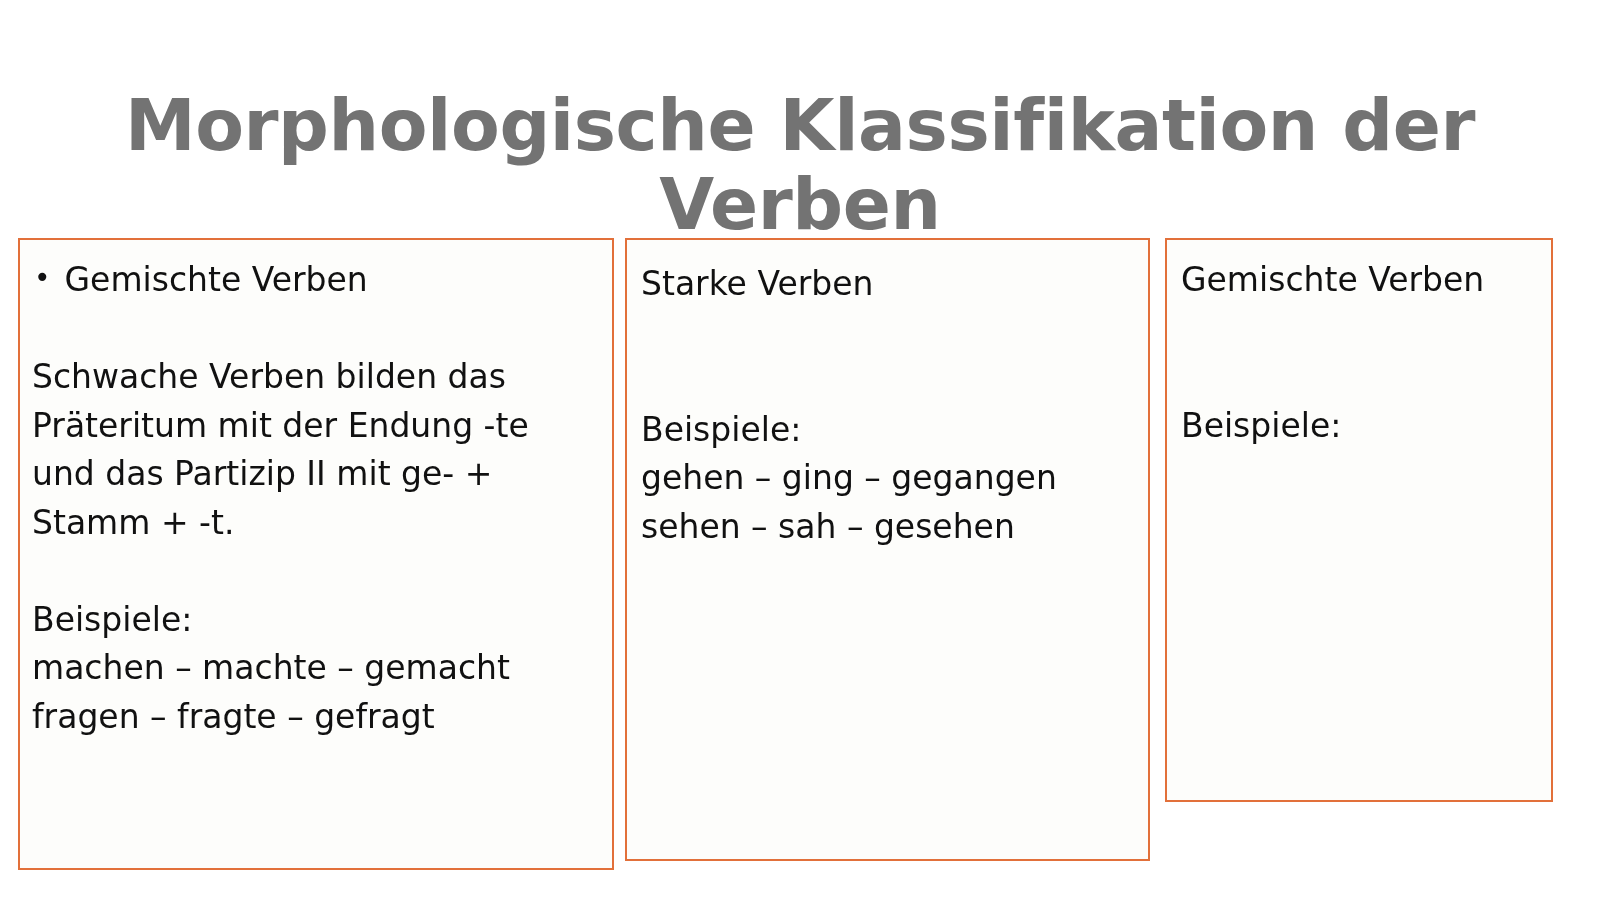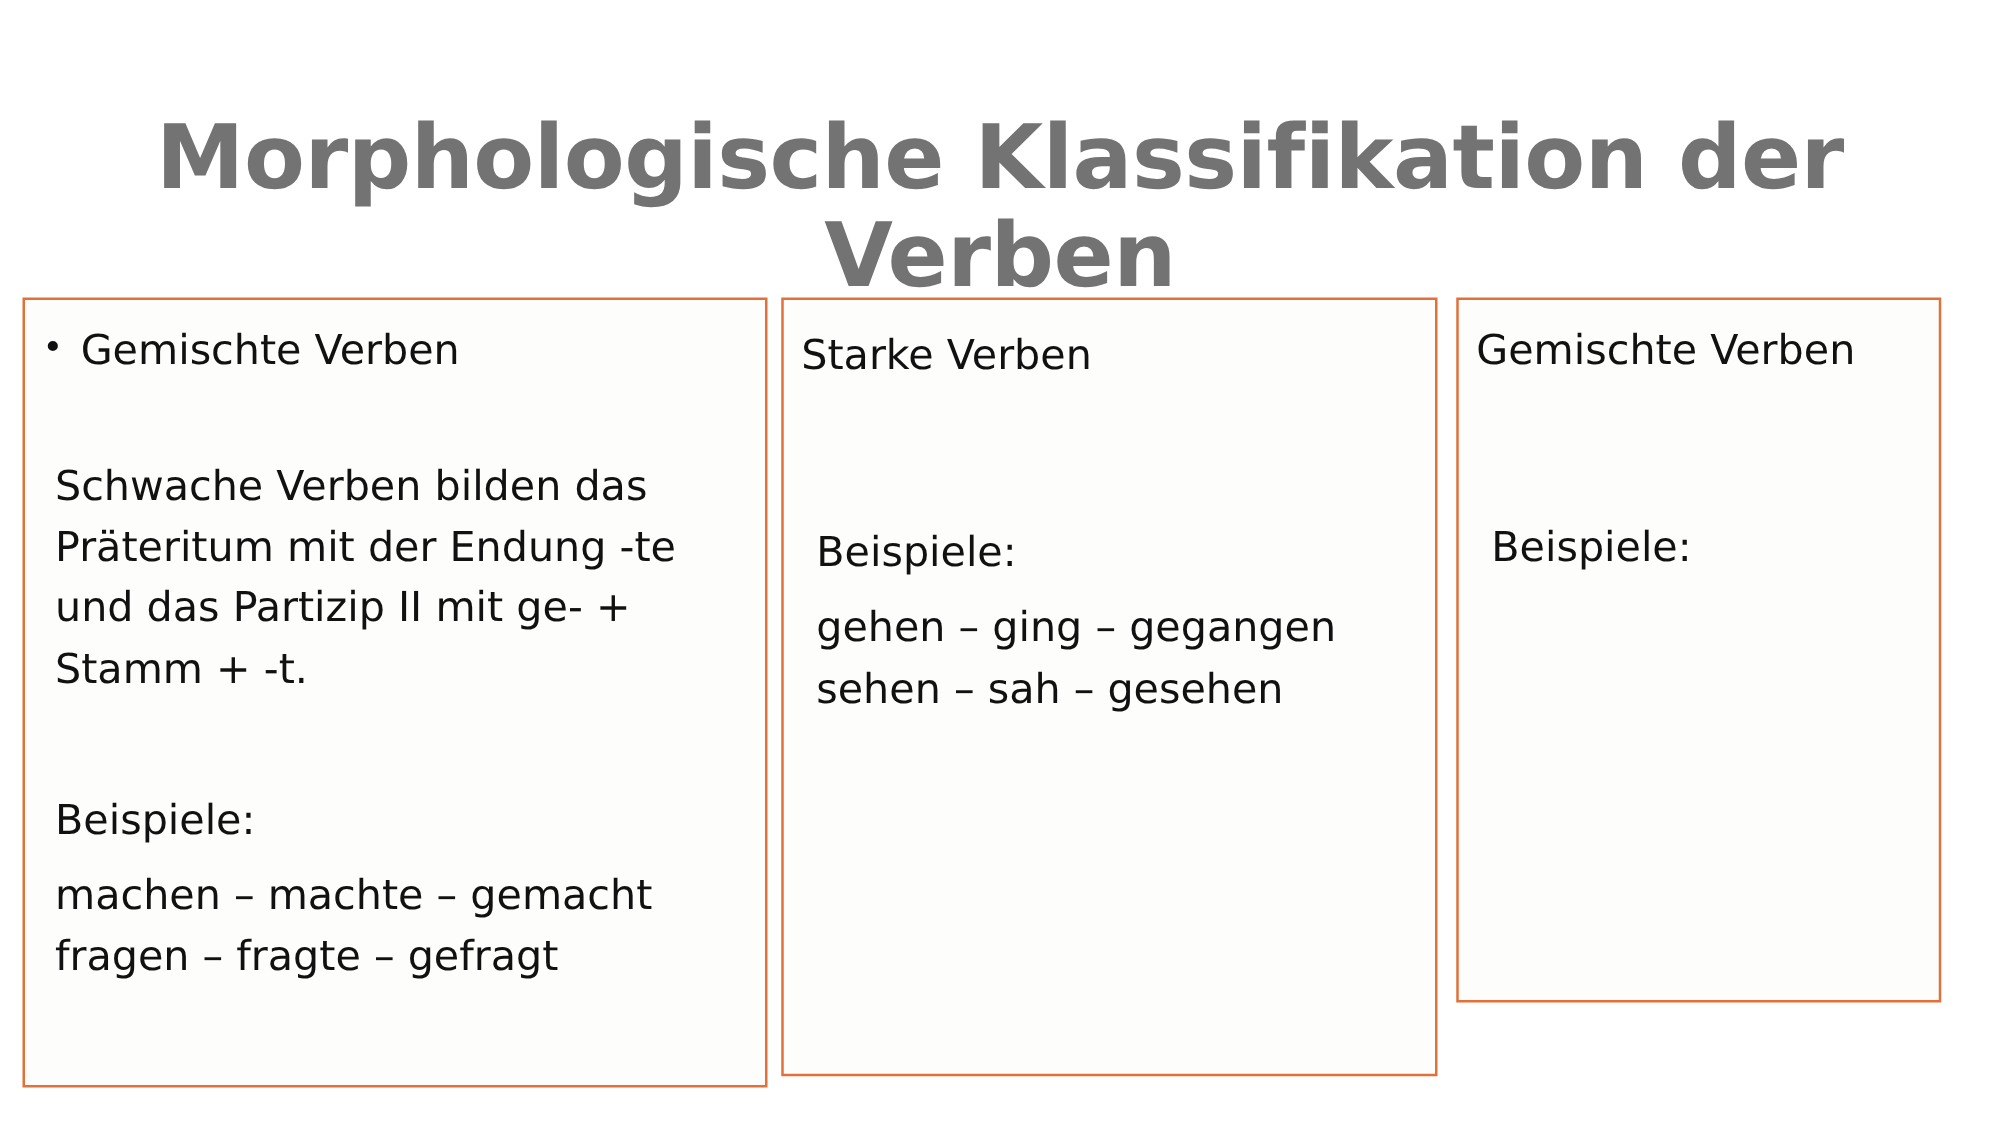--- a/index.html
+++ b/index.html
@@ -71,21 +71,21 @@
   .col-3 {
     left: 1165px;
     top: 238px;
     width: 388px;
     height: 564px;
     padding: 16px 10px 16px 14px;
   }
 
   .col-body {
     white-space: pre-line;
-    margin: 12px;
+    margin: 0;
   }
 
   
   .bullet-line {
     display: flex;
     align-items: baseline;
     gap: 14px;
     margin: 0 0 0 2px;
   }
   .bullet-dot {

